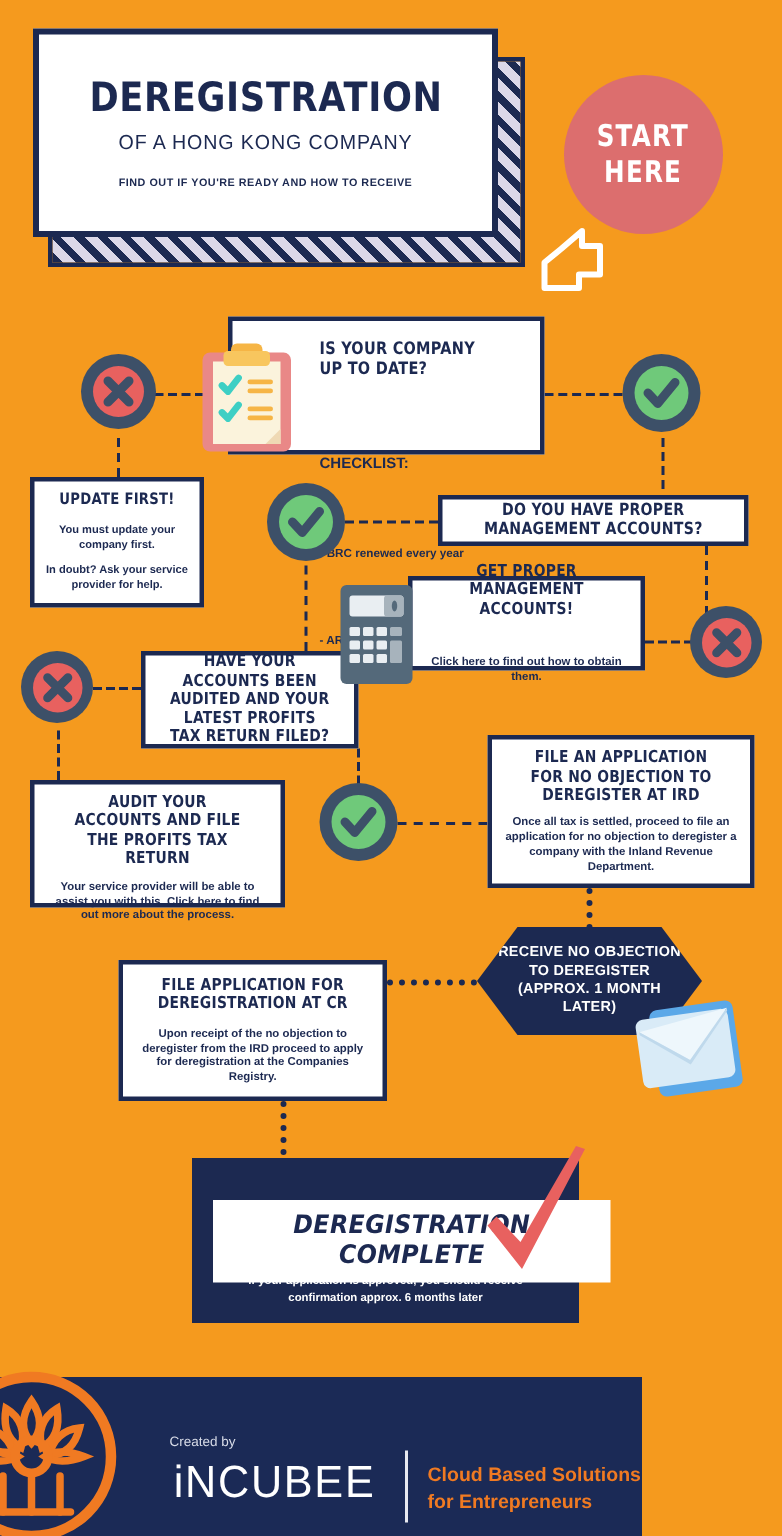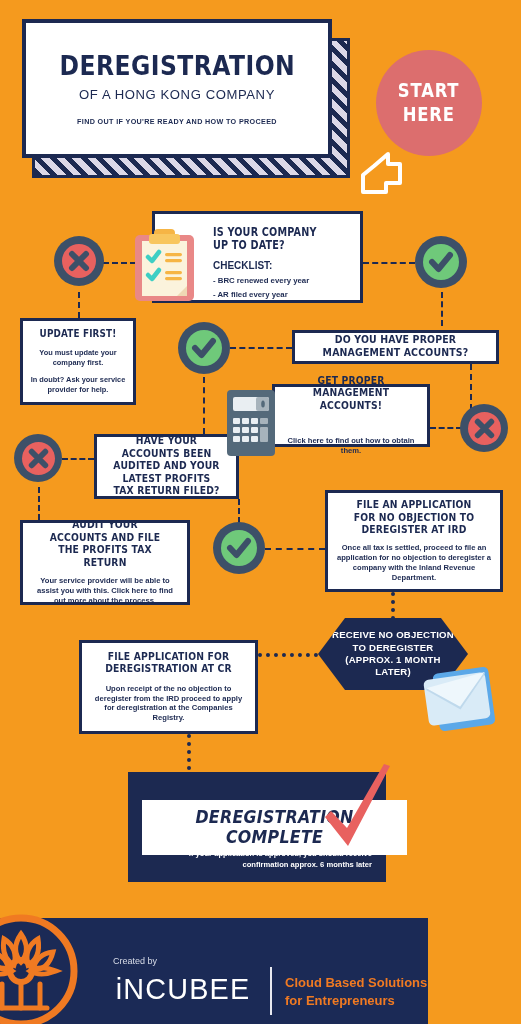--- a/index.html
+++ b/index.html
@@ -165,21 +165,21 @@
     text-align: center;
     transform: scaleX(0.93);
   }
   .final-note {
     position: absolute; left: 14px; top: 76px;
     width: 230px;
     color: #FFFFFF;
     font-size: 7.6px;
     font-weight: 700;
     line-height: 1.45;
-    text-align: right;
+    text-align: center;
   }
   .final-check { position: absolute; left: 322px; top: 762px; width: 72px; height: 92px; z-index: 7; }
 
   
   .dline { position:absolute; z-index:2; }
   .dh { border-top: 2px dashed #1C2951; }
   .dv { border-left: 2px dashed #1C2951; }
   .dotsh { border-top: 4px dotted #1C2951; }
   .dotsv { border-left: 4px dotted #1C2951; }
 
@@ -223,21 +223,21 @@
 
 <div id="page">
 
   <div id="header">
 
     <div class="title-shadow"></div>
 
     <div class="title-card">
       <div class="title-main">DEREGISTRATION</div>
       <div class="title-sub">OF A HONG KONG COMPANY</div>
-      <div class="title-tag">FIND OUT IF YOU'RE READY AND HOW TO PROCEED</div>
+      <div class="title-tag">FIND OUT IF YOU'RE READY AND HOW TO RECEIVE</div>
     </div>
 
     <div class="start-circle">
       <span>START</span>
       <span>HERE</span>
     </div>
 
     <svg class="start-arrow" viewBox="0 0 52 45">
       <path d="M5 25 L5 42 L28 42 L28 33 L42 33 L42 14 L30 14 L30 4 L16 16 Z" fill="none" stroke="#FFFFFF" stroke-width="4" stroke-linejoin="round"></path>
     </svg>
@@ -361,21 +361,21 @@
     <rect x="22" y="8" width="56" height="58" rx="5" fill="#5BA8E8" transform="rotate(-8 50 37)"></rect>
     <rect x="12" y="14" width="62" height="46" rx="5" fill="#D9EBF7" transform="rotate(-8 43 37)"></rect>
     <path d="M14 22 L45 45 L74 14" fill="#EEF7FC" transform="rotate(-8 43 37)"></path>
     <path d="M14 22 L45 45 L74 14 L74 16 L45 48 L14 24 Z" fill="#BFD9EC" transform="rotate(-8 43 37)"></path>
   </svg>
 
   <svg class="final-check" viewBox="0 0 72 92">
     <path d="M3 55 L26 84 L68 4 L62 2 L25 66 L9 49 Z" fill="#E8615F"></path>
   </svg>
 
-  <div class="wbox" style="left:152px; top:211px; width:211px; height:92px; padding:9px 12px 9px 58px; text-align:left; justify-content:flex-start;">
+  <div class="wbox" style="left:152px; top:211px; width:211px; height:92px; padding:9px 12px 9px 58px; text-align:left; justify-content:flex-start;gap:44px;">
     <div class="hd" style="font-size:11.5px; transform-origin:left center; margin-top:3px;">IS YOUR COMPANY UP TO DATE?</div>
     <div class="lbl" style="font-size:10px; margin-top:6px;">CHECKLIST:</div>
     <div class="lbl" style="font-size:7.8px; margin-top:2px;">- BRC renewed every year</div>
     <div class="lbl" style="font-size:7.8px; margin-top:1px;">- AR filed every year</div>
   </div>
 
   <div class="wbox" style="left:20px; top:318px; width:116px; height:87px; padding:6px 7px;">
     <div class="hd" style="font-size:10.5px;">UPDATE FIRST!</div>
     <div class="bd2" style="font-size:7.4px;">You must update your company first.</div>
     <div class="bd2" style="font-size:7.4px;">In doubt? Ask your service provider for help.</div>
@@ -387,21 +387,21 @@
 
   <div class="wbox" style="left:272px; top:384px; width:158px; height:63px; padding:6px 8px 6px 8px;gap:20px;">
     <div class="hd" style="font-size:11px;">GET PROPER MANAGEMENT ACCOUNTS!</div>
     <div class="bd2" style="font-size:7.6px; margin-top:4px;">Click here to find out how to obtain them.</div>
   </div>
 
   <div class="wbox" style="left:94px; top:434px; width:145px; height:65px; padding:5px 6px;">
     <div class="hd" style="font-size:11px;">HAVE YOUR ACCOUNTS BEEN AUDITED AND YOUR LATEST PROFITS TAX RETURN FILED?</div>
   </div>
 
-  <div class="wbox" style="left:20px; top:520px; width:170px; height:85px; padding:6px 8px;">
+  <div class="wbox" style="left:20px; top:520px; width:170px; height:85px; padding:6px 8px;justify-content:space-between;">
     <div class="hd" style="font-size:11px;">AUDIT YOUR ACCOUNTS AND FILE THE PROFITS TAX RETURN</div>
     <div class="bd2" style="font-size:7.6px; margin-top:7px;">Your service provider will be able to assist you with this. Click here to find out more about the process.</div>
   </div>
 
   <div class="wbox" style="left:325px; top:490px; width:178px; height:102px; padding:7px 9px;">
     <div class="hd" style="font-size:11px;">FILE AN APPLICATION FOR NO OBJECTION TO DEREGISTER AT IRD</div>
     <div class="bd2" style="font-size:7.6px; margin-top:7px;">Once all tax is settled, proceed to file an application for no objection to deregister a company with the Inland Revenue Department.</div>
   </div>
 
   <div class="hexbox" style="left:318px; top:618px; width:150px; height:72px; padding:0 14px;">

